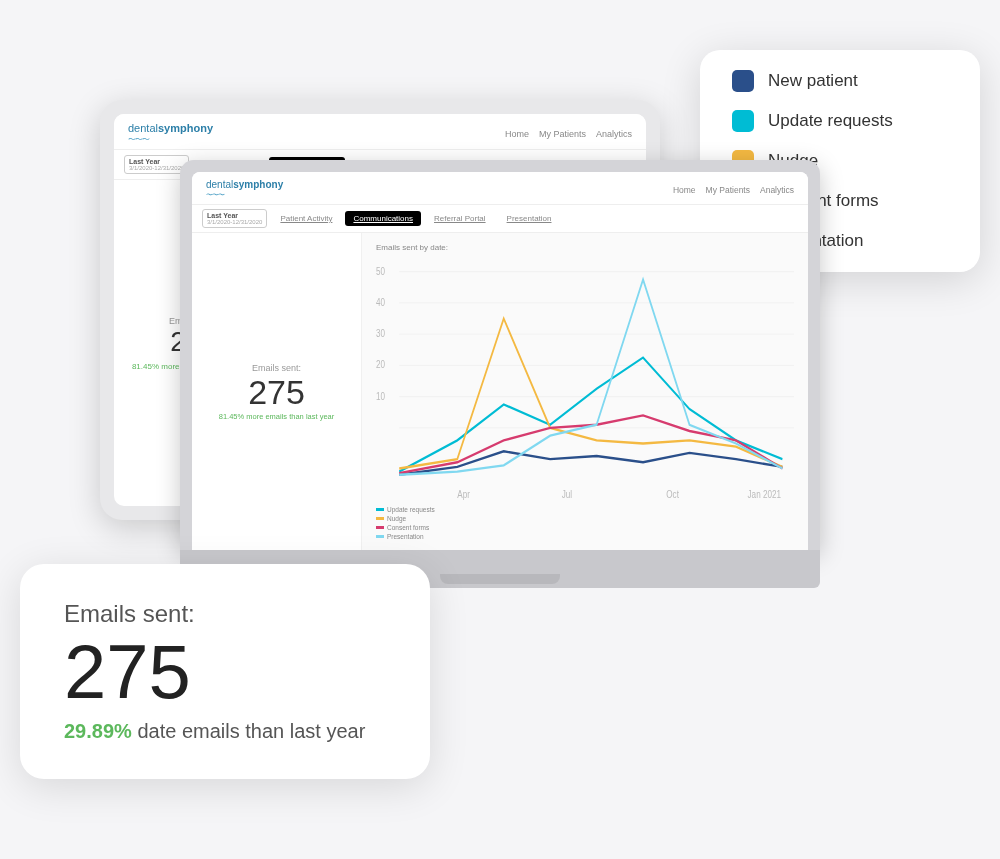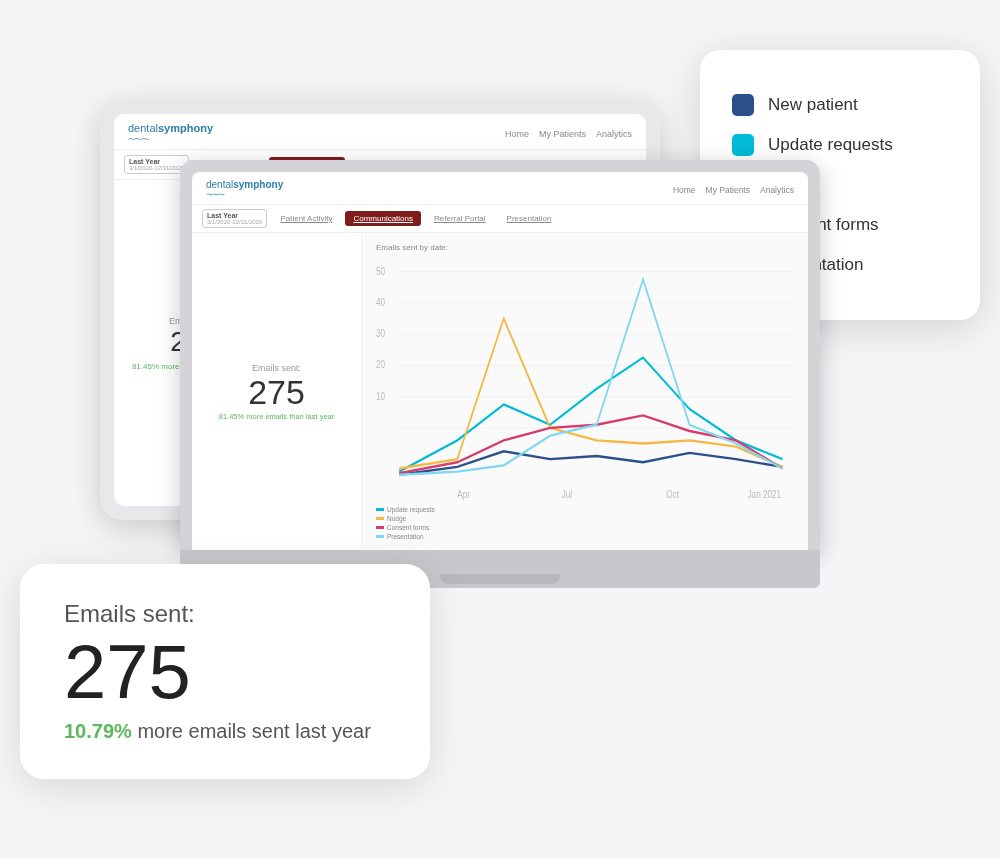--- a/index.html
+++ b/index.html
@@ -103,21 +103,21 @@
       padding: 3px 8px;
       border-radius: 3px;
       border: none;
       cursor: pointer;
       color: #888;
       background: transparent;
       text-decoration: underline;
     }
 
     .tab-btn.active {
-      background: #7f1d1d;
+      background: #000000;
       color: #fff;
     }
 
     .tablet-content {
       display: flex;
       flex: 1;
       overflow: hidden;
     }
 
     .tablet-left {
@@ -283,21 +283,21 @@
 
     
     .tooltip-card {
       position: absolute;
       top: 50px;
       right: 20px;
       width: 280px;
       background: #fff;
       border-radius: 20px;
       box-shadow: 0 8px 40px rgba(0,0,0,0.14);
-      padding: 44px 32px;
+      padding: 20px 32px;
       display: flex;
       flex-direction: column;
       gap: 18px;
     }
 
     .legend-row {
       display: flex;
       align-items: center;
       gap: 14px;
     }
@@ -569,15 +569,15 @@
   </div>
   <div class="laptop-base">
     <div class="laptop-notch"></div>
   </div>
 </div>
 
 <div class="floating-card">
   <div class="floating-label">Emails sent:</div>
   <div class="floating-count">275</div>
   <div class="floating-growth">
-    <span class="pct">10.79%</span><span> more emails sent last year</span>
+    <span class="pct">29.89%</span><span> date emails than last year</span>
   </div>
 </div>
 
 </body></html>

